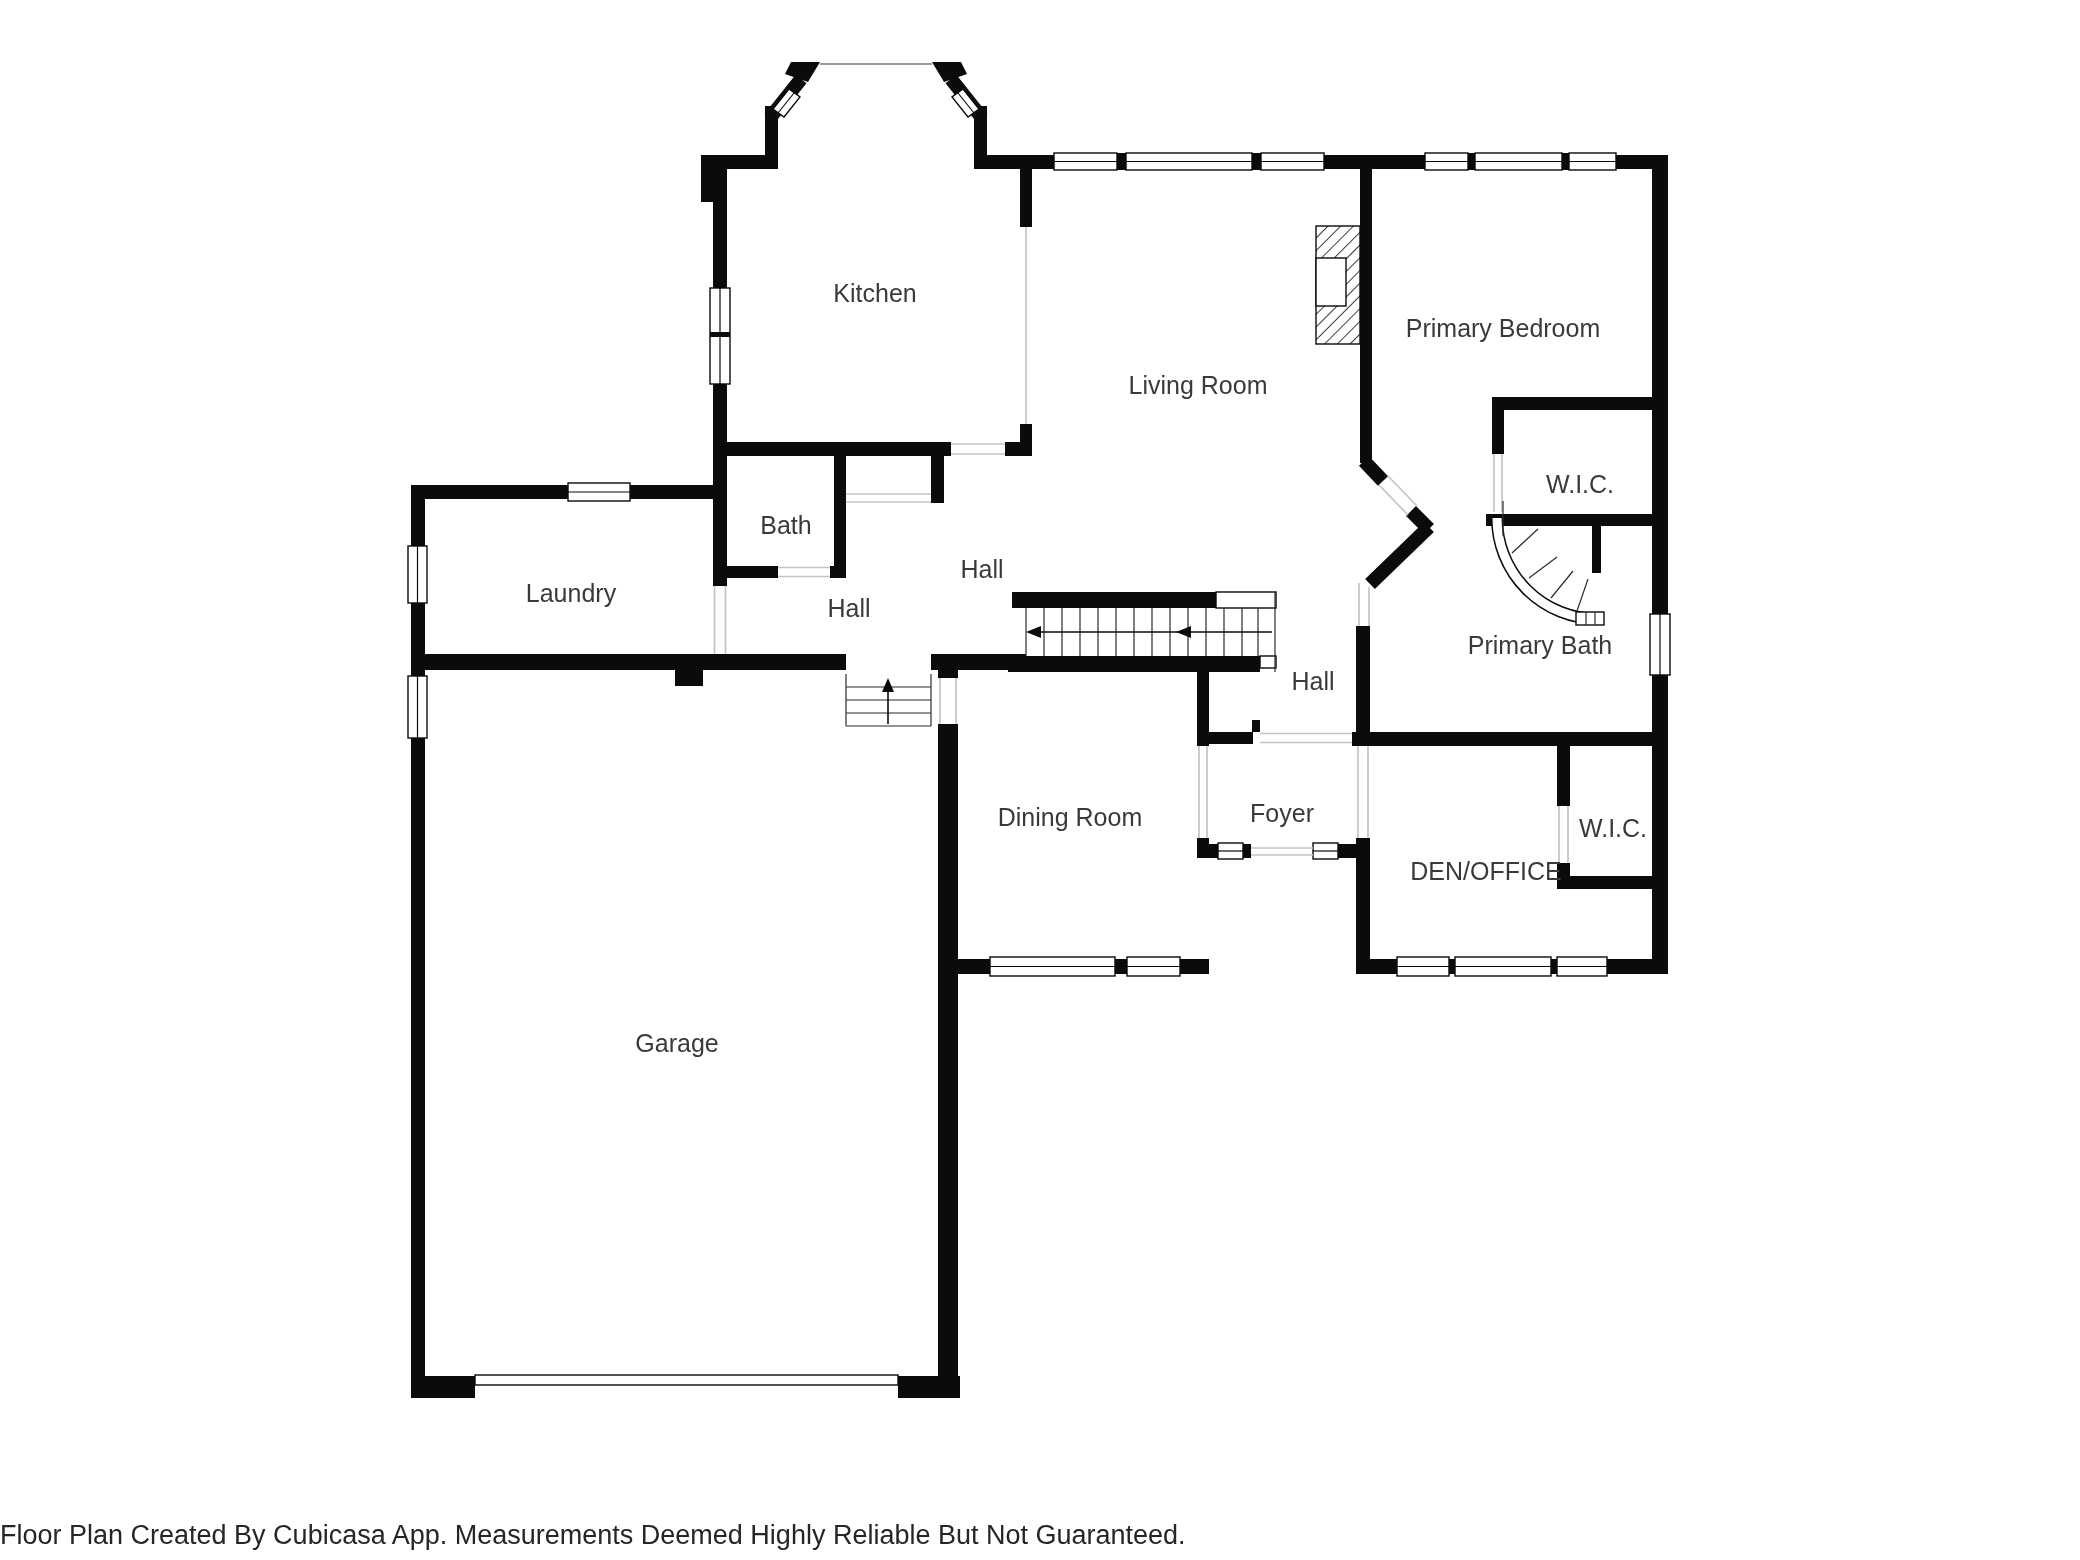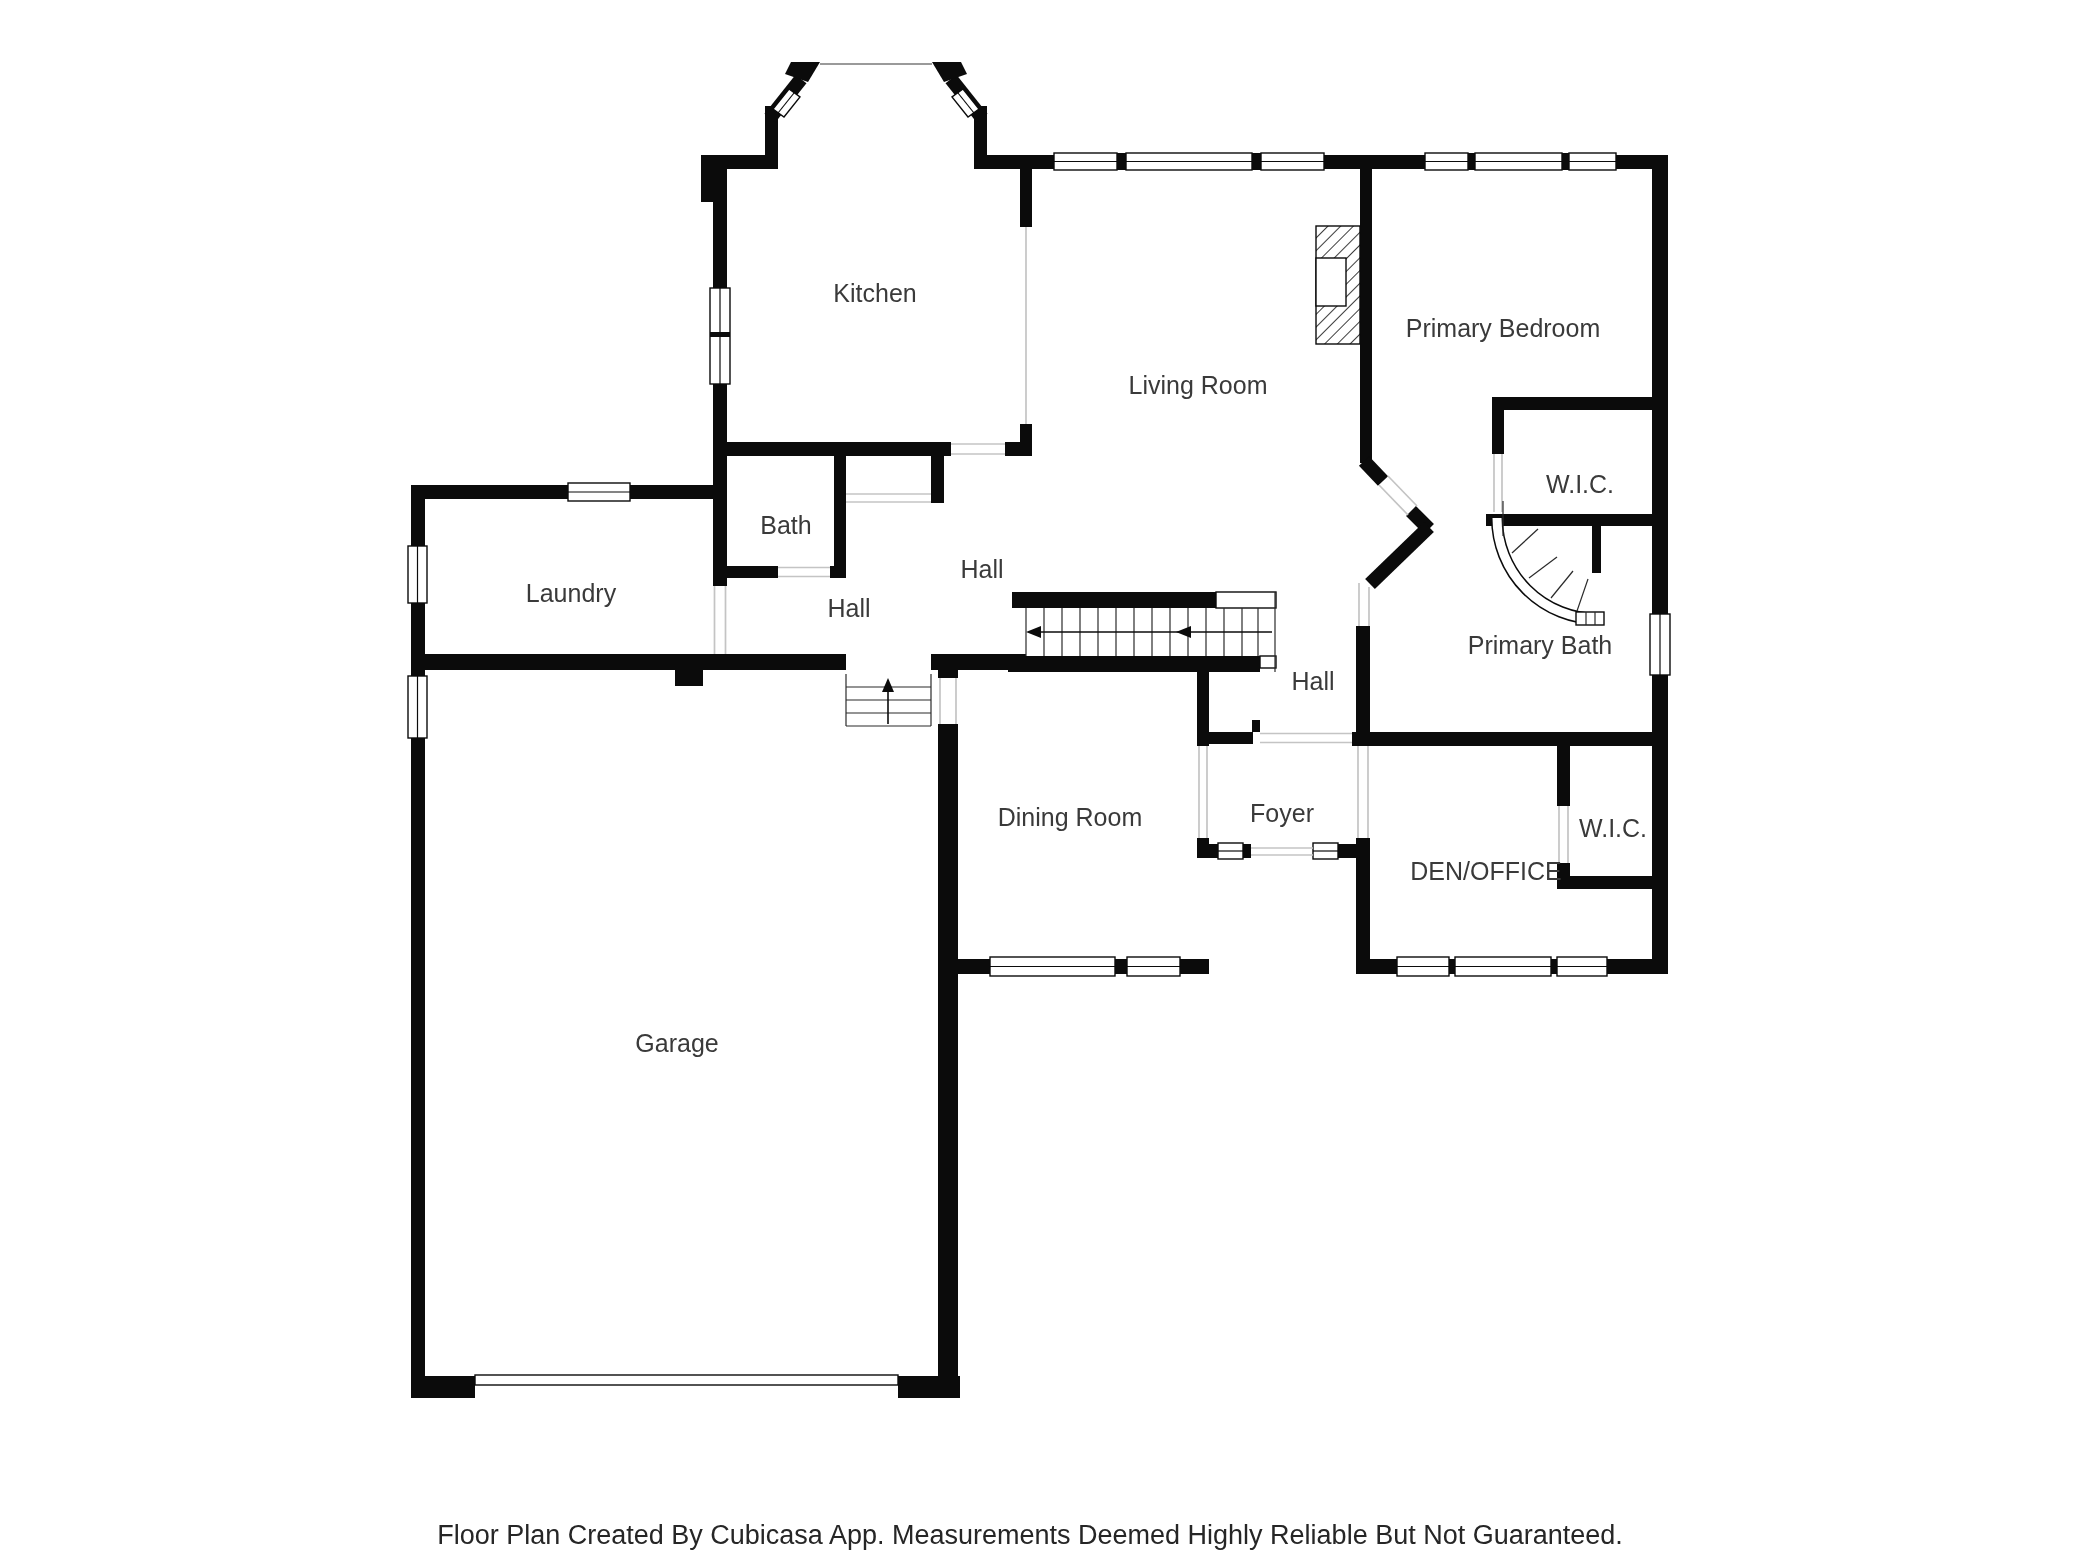--- a/index.html
+++ b/index.html
@@ -5,21 +5,21 @@
   html,body{margin:0;padding:0;background:#fff;}
   #canvas{position:relative;width:2060px;height:1560px;background:#d946ef;
           font-family:"Liberation Sans", sans-serif;margin-top:26px;}
   svg{display:block}
   .wall{fill:#0b0b0b;}
   .thin2{stroke:#2a2a2a;stroke-width:1.2;fill:none;}
   .open{stroke:#c4c4c4;stroke-width:1.7;fill:none;}
   .win{fill:#ffffff;stroke:#0b0b0b;stroke-width:1.4;}
   .winline{stroke:#0b0b0b;stroke-width:1.2;fill:none;}
   .roomlabel{fill:#3a3a3a;font-size:25px;font-family:"Liberation Sans",sans-serif;}
-  #footer-text{position:absolute;left:0;top:1494px;width:100%;text-align:center;
+  #footer-text{position:absolute;left:0;top:1494px;width:100%;
      font-size:27px;color:#262626;font-family:"Liberation Sans",sans-serif;}
 </style>
 </head>
 <body>
 
 <div id="canvas">
 <svg width="2080" height="1560" viewBox="0 0 2080 1560">
 
   <defs>
     <pattern id="hatch" width="9" height="9" patternTransform="rotate(45)" patternUnits="userSpaceOnUse">

